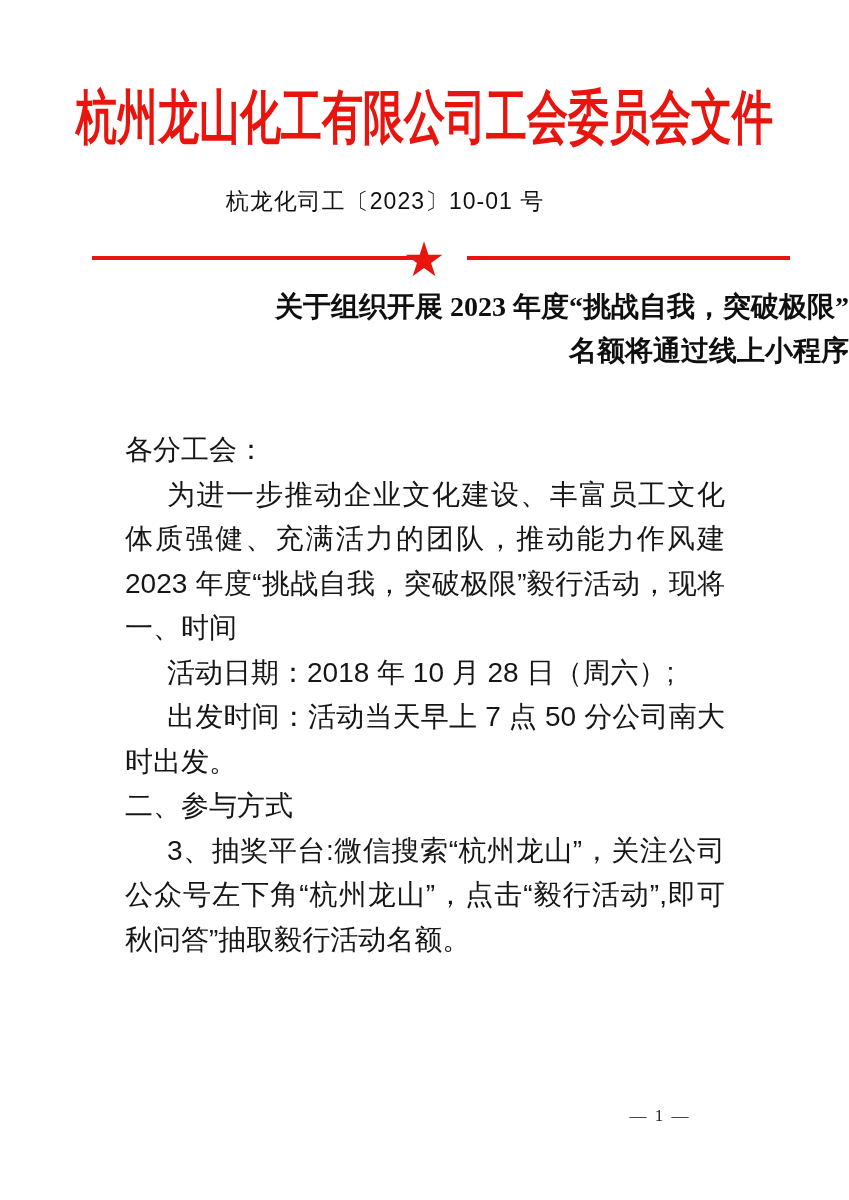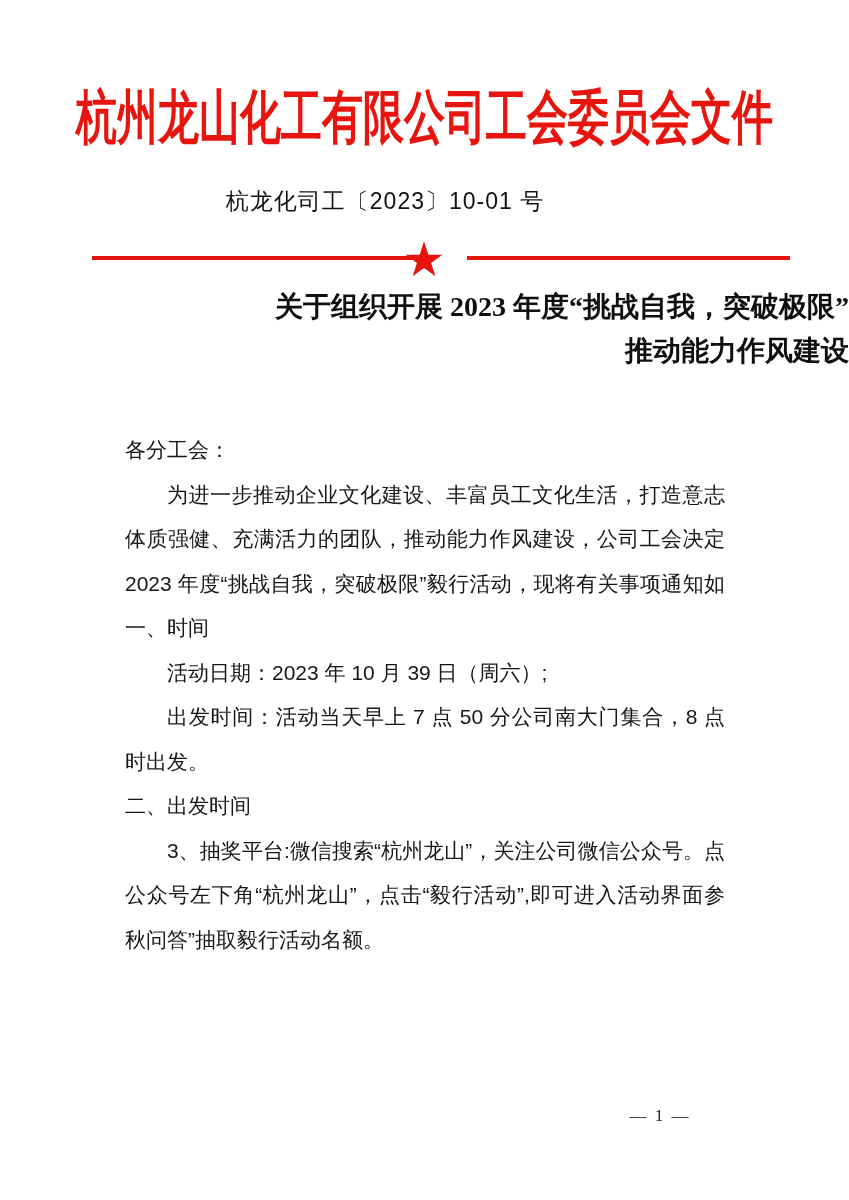--- a/index.html
+++ b/index.html
@@ -56,21 +56,21 @@
     font-family: "Liberation Serif", "DejaVu Serif", serif;
     font-weight: 700;
     font-size: 28px;
     line-height: 44px;
     color: #0f0f0f;
     white-space: nowrap;
   }
   
   .doc-body {
     position: absolute; top: 428px; left: 125px; width: 600px;
-    font-size: 21px;
+    font-size: 28px;
     line-height: 44.5px;
     color: #161616;
   }
   .line { white-space: nowrap; }
   .ind { padding-left: 42px; }
   .jl {
     white-space: normal;
     text-align: justify;
     text-align-last: justify;
     height: 44.5px; overflow: hidden;
@@ -94,31 +94,31 @@
 <div class="doc-number">杭龙化司工〔2023〕10-01 号</div>
 
 <div class="rule-wrap">
   <div class="rule-left"></div>
   <div class="rule-star">★</div>
   <div class="rule-right"></div>
 </div>
 
 <div class="notice-title">
   <div>关于组织开展 2023 年度“挑战自我，突破极限”</div>
-  <div>推动能力作风建设</div>
+  <div>名额将通过线上小程序</div>
 </div>
 
 <div class="doc-body">
   <div class="line">各分工会：</div>
   <div class="line ind jl">为进一步推动企业文化建设、丰富员工文化生活，打造意志坚强、</div>
   <div class="line jl">体质强健、充满活力的团队，推动能力作风建设，公司工会决定举行</div>
   <div class="line jl">2023 年度“挑战自我，突破极限”毅行活动，现将有关事项通知如下：</div>
   <div class="line">一、时间</div>
-  <div class="line ind">活动日期：2023 年 10 月 39 日（周六）;</div>
+  <div class="line ind">活动日期：2018 年 10 月 28 日（周六）;</div>
   <div class="line ind jl">出发时间：活动当天早上 7 点 50 分公司南大门集合，8 点整准</div>
   <div class="line">时出发。</div>
-  <div class="line">二、出发时间</div>
+  <div class="line">二、参与方式</div>
   <div class="line ind jl">3、抽奖平台:微信搜索“杭州龙山”，关注公司微信公众号。点击</div>
   <div class="line jl">公众号左下角“杭州龙山”，点击“毅行活动”,即可进入活动界面参与“金</div>
   <div class="line">秋问答”抽取毅行活动名额。</div>
 </div>
 
 <div class="page-number">— 1 —</div>
 
 </body></html>

